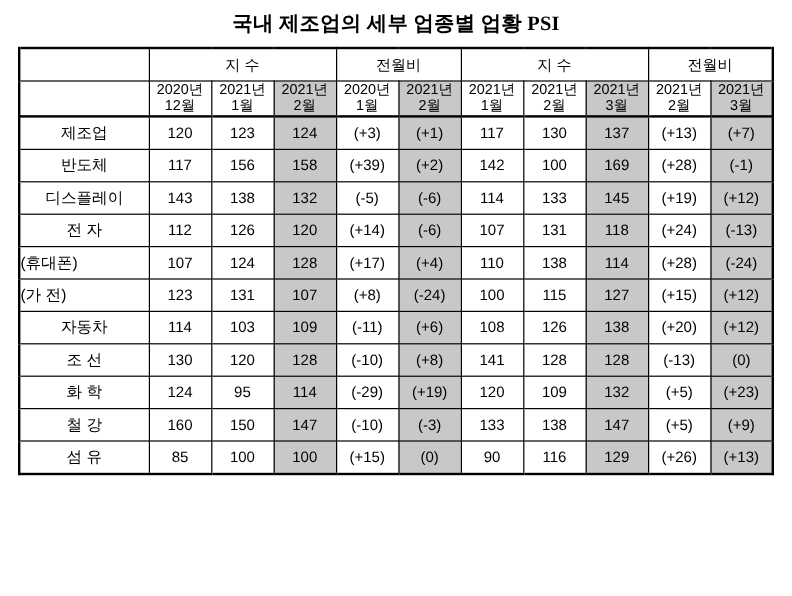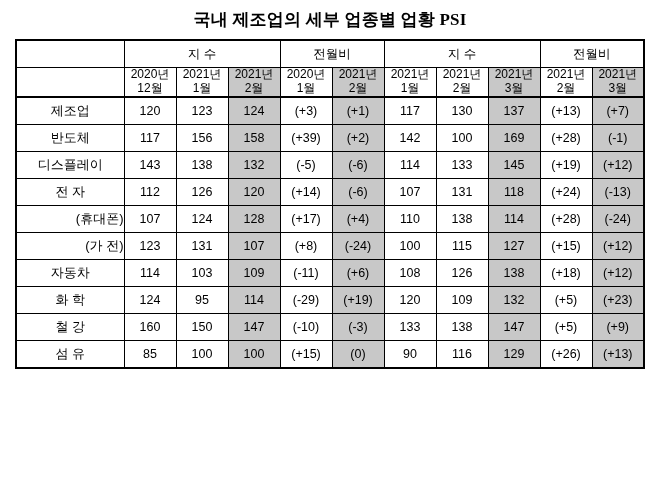--- a/index.html
+++ b/index.html
@@ -62,21 +62,21 @@
     margin-top: 28px;
   }
   .shade {
     background: #c8c8c8;
   }
   .rowlabel {
     font-size: 13px;
     text-align: center;
   }
   .rowlabel.indent {
-    text-align: right;
+    text-align: left;
   }
   .sub-row td {
     height: 25px;
   }
   .grp-start td {
     border-top: 1.6px solid #000 !important;
   }
   .hdr-row td { height: 24px; }
   .hdr-row-tall td { height: 33px; }
 </style>
@@ -240,24 +240,37 @@
       <tr class="grp-start">
         <td class="rowlabel thick-left">자동차</td>
         <td>114</td>
         <td>103</td>
         <td class="shade">109</td>
         <td>(-11)</td>
         <td class="shade">(+6)</td>
         <td>108</td>
         <td>126</td>
         <td class="shade">138</td>
-        <td>(+18)</td>
+        <td>(+20)</td>
         <td class="shade thick-right">(+12)</td>
       </tr>
 
+      <tr>
+        <td class="rowlabel thick-left">조 선</td>
+        <td>130</td>
+        <td>120</td>
+        <td class="shade">128</td>
+        <td>(-10)</td>
+        <td class="shade">(+8)</td>
+        <td>141</td>
+        <td>128</td>
+        <td class="shade">128</td>
+        <td>(-13)</td>
+        <td class="shade thick-right">(0)</td>
+      </tr>
 
 
       <tr class="grp-start">
         <td class="rowlabel thick-left">화 학</td>
         <td>124</td>
         <td>95</td>
         <td class="shade">114</td>
         <td>(-29)</td>
         <td class="shade">(+19)</td>
         <td>120</td>

